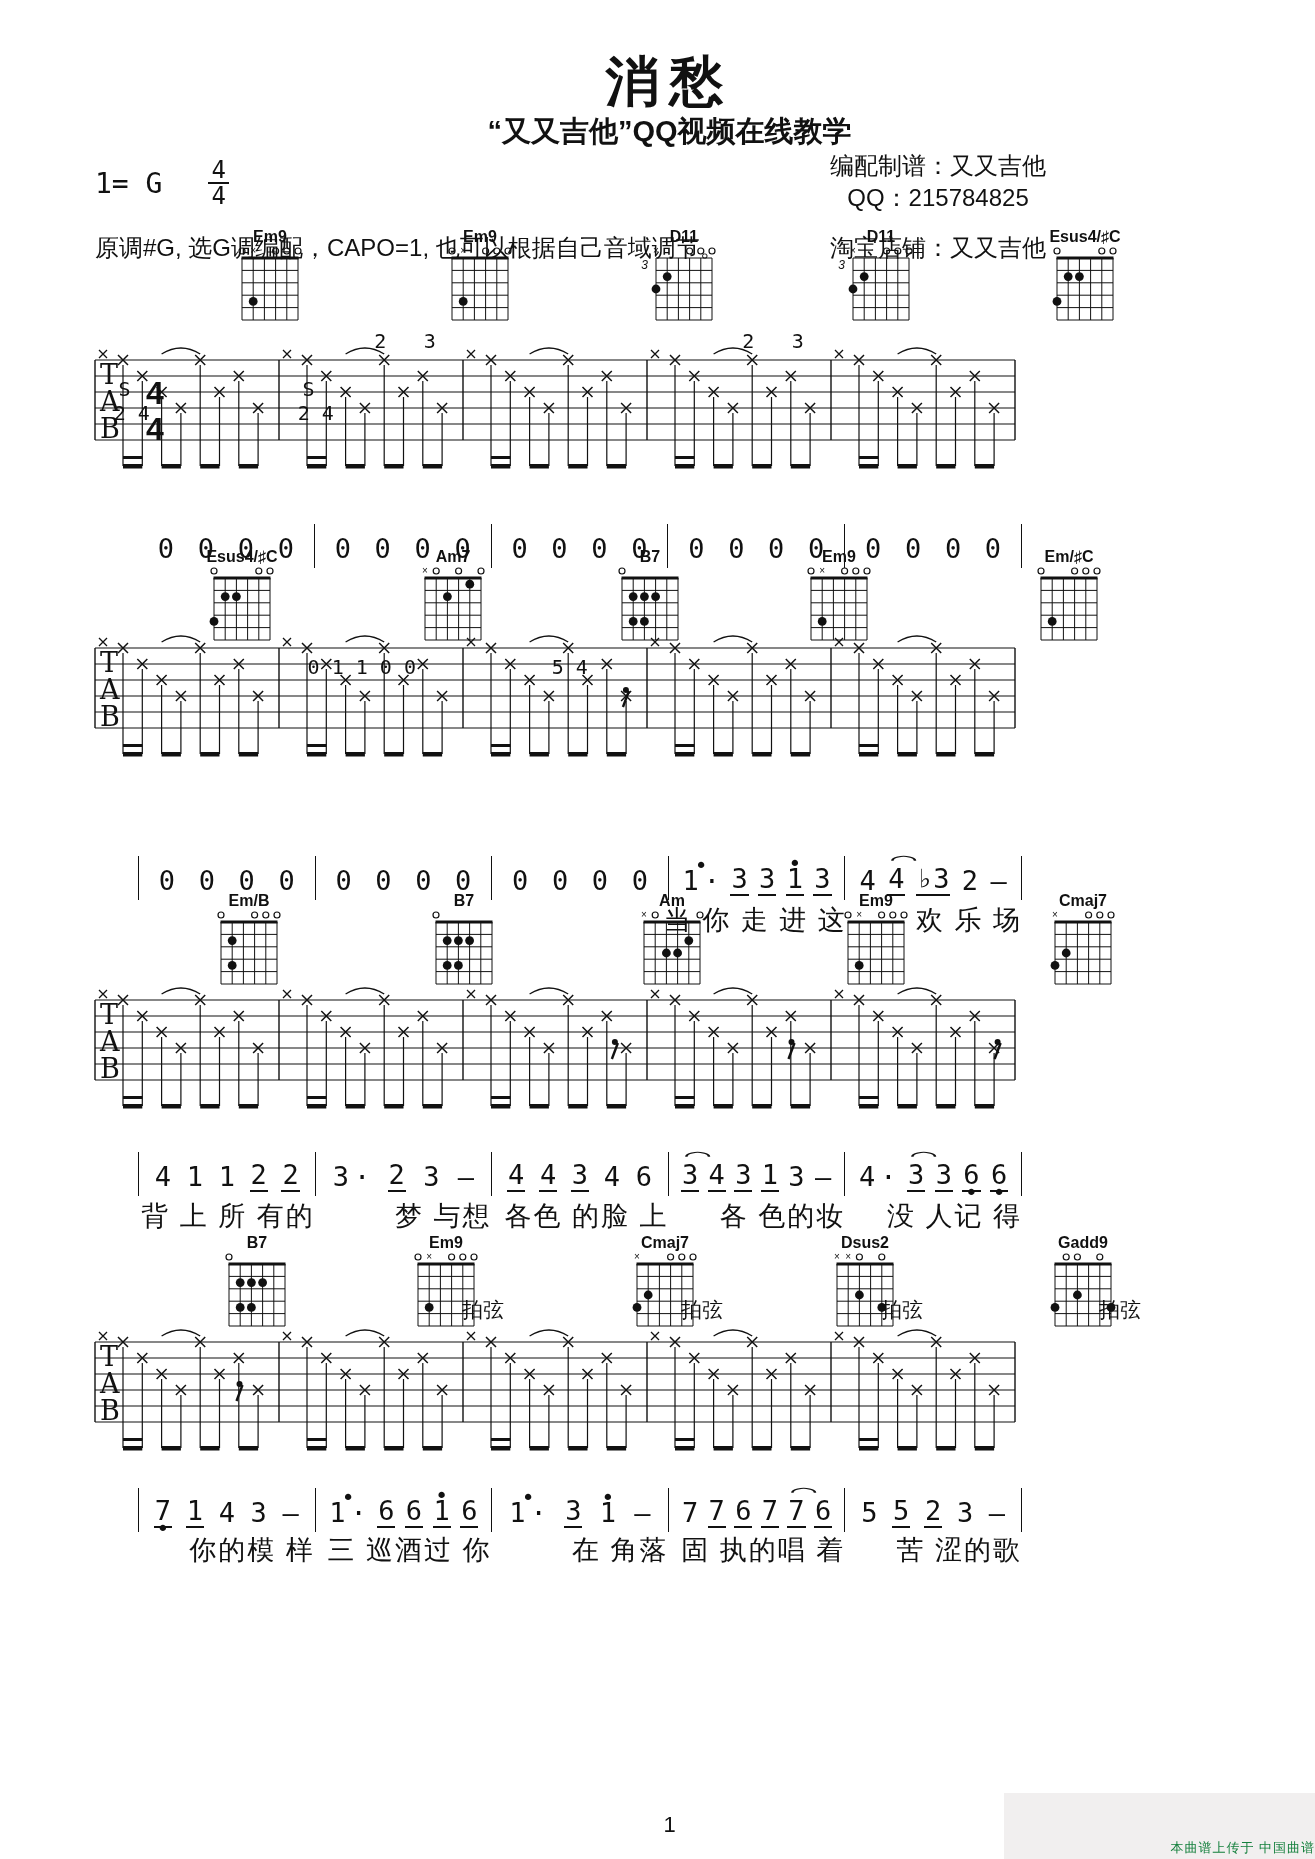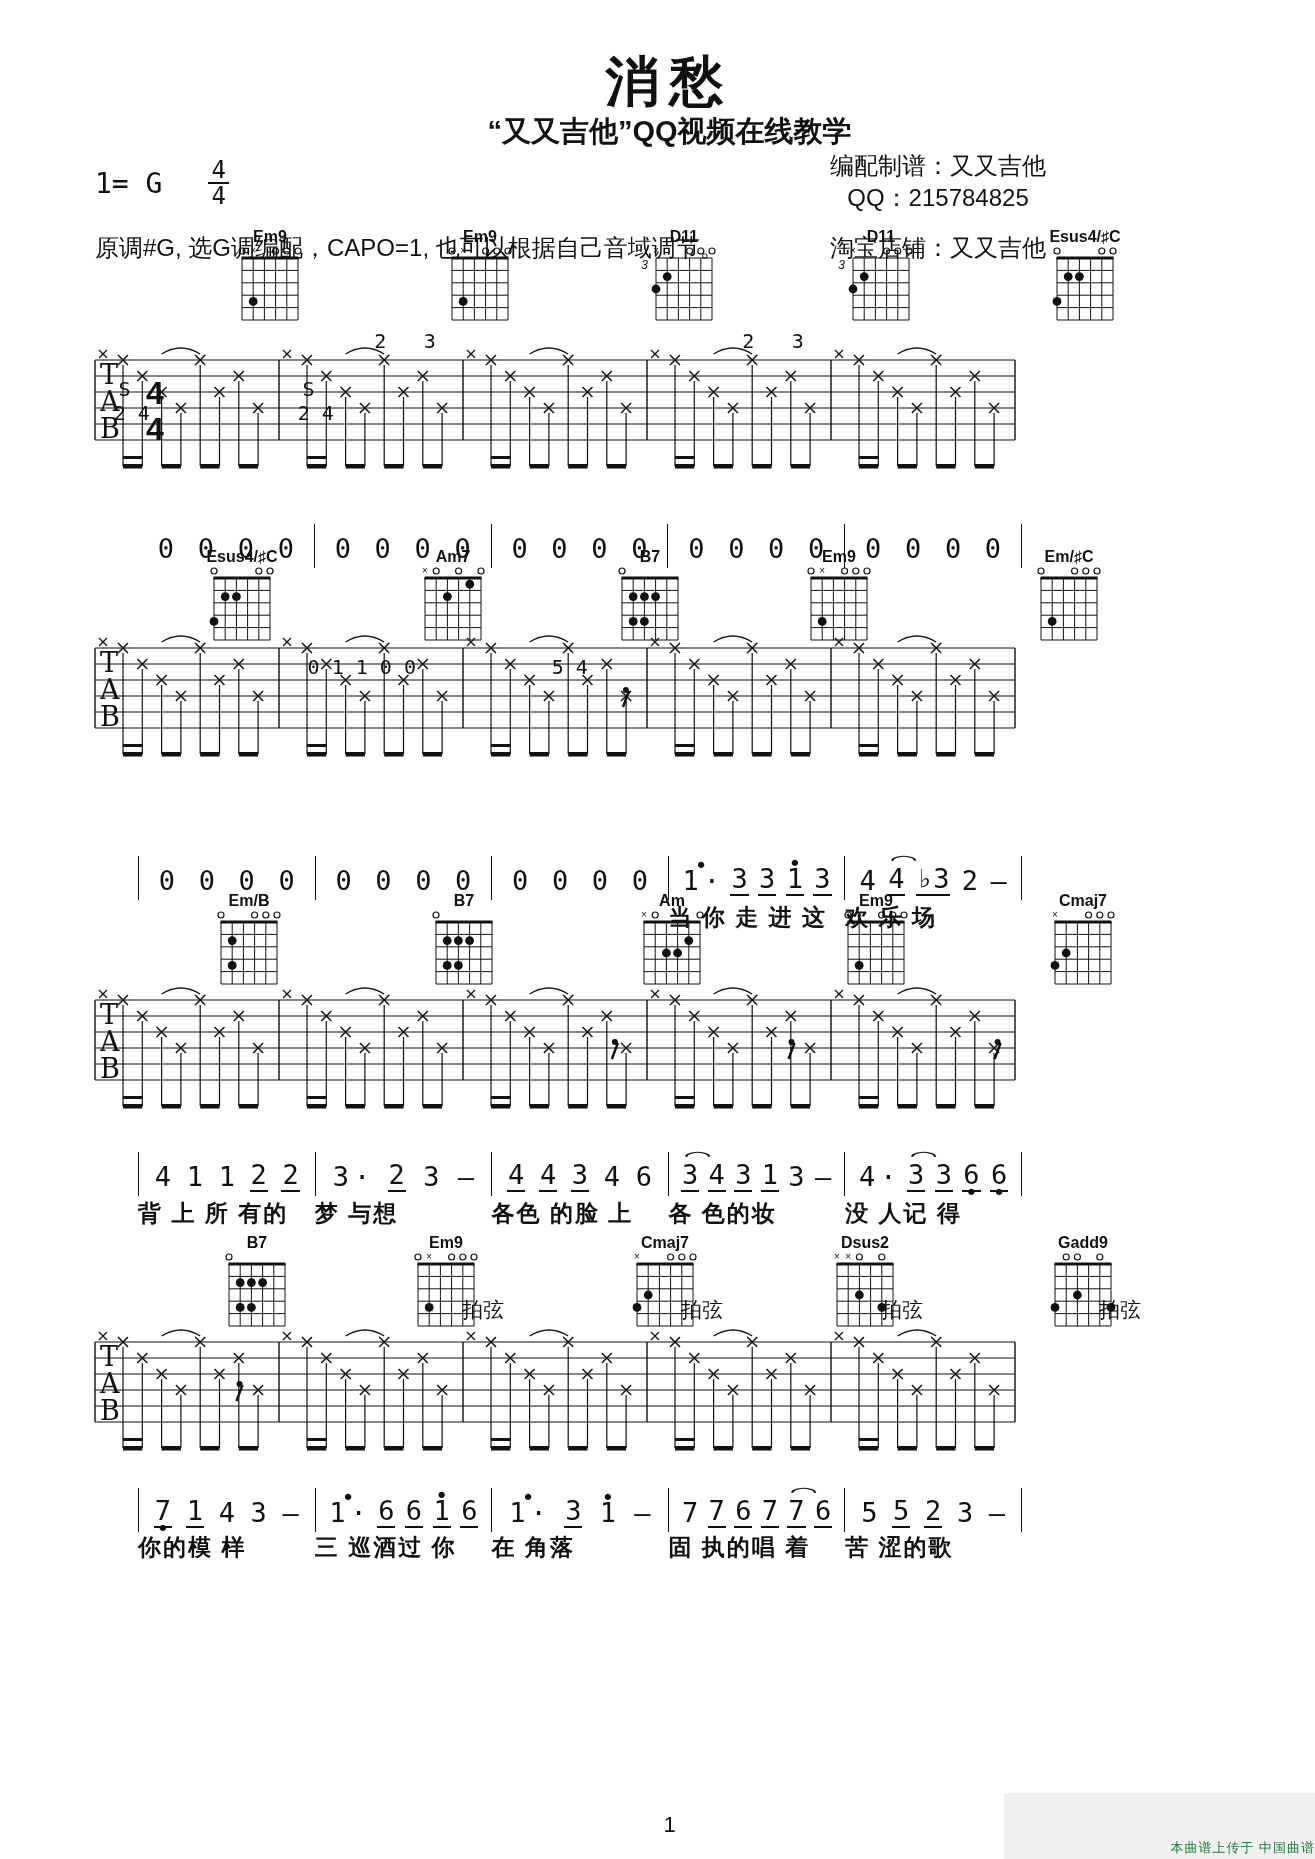--- a/index.html
+++ b/index.html
@@ -21,21 +21,21 @@
   .jcell{flex:1 1 0;display:flex;justify-content:space-around;align-items:flex-end;
          border-right:1.6px solid #111;padding:0 8px 4px 8px;height:40px;}
   .jrow.lead .jcell:first-child{border-left:1.6px solid #111;}
   .tk{position:relative;font-family:"DejaVu Sans Mono",monospace;font-size:27px;line-height:30px;padding:0 1px;}
   .tk.u{border-bottom:2.2px solid #111;}
   .tk .hid{position:absolute;top:-15px;left:0;right:0;text-align:center;font-style:normal;font-size:22px;}
   .tk .lod{position:absolute;bottom:-18px;left:0;right:0;text-align:center;font-style:normal;font-size:22px;}
   .tk .tie{position:absolute;top:-20px;left:4px;font-style:normal;font-size:16px;transform:scaleX(2.6);transform-origin:left;}
   .tk .dotaf{font-size:27px;margin-left:5px;}
   .lrow{position:absolute;display:flex;}
-  .lcell{flex:1 1 0;text-align:left;font-size:23px;letter-spacing:2px;white-space:nowrap;font-weight:bold;}
+  .lcell{flex:1 1 0;text-align:right;font-size:27px;letter-spacing:2px;white-space:nowrap;}
   #pagenum{left:0;right:0;top:1812px;text-align:center;font-size:22px;}
   #siteband{right:0;bottom:0;width:335px;height:66px;background:#f1efef;}
   #site{right:6px;bottom:8px;font-size:41px;color:#2b2b2b;letter-spacing:0px;font-weight:500;}
   #wmark{right:10px;bottom:2px;font-size:13px;color:#15803d;letter-spacing:1px;}
 </style>
 </head>
 <body>
 
 <div id="sheet">
   <div class="abs" id="title">消愁</div>

